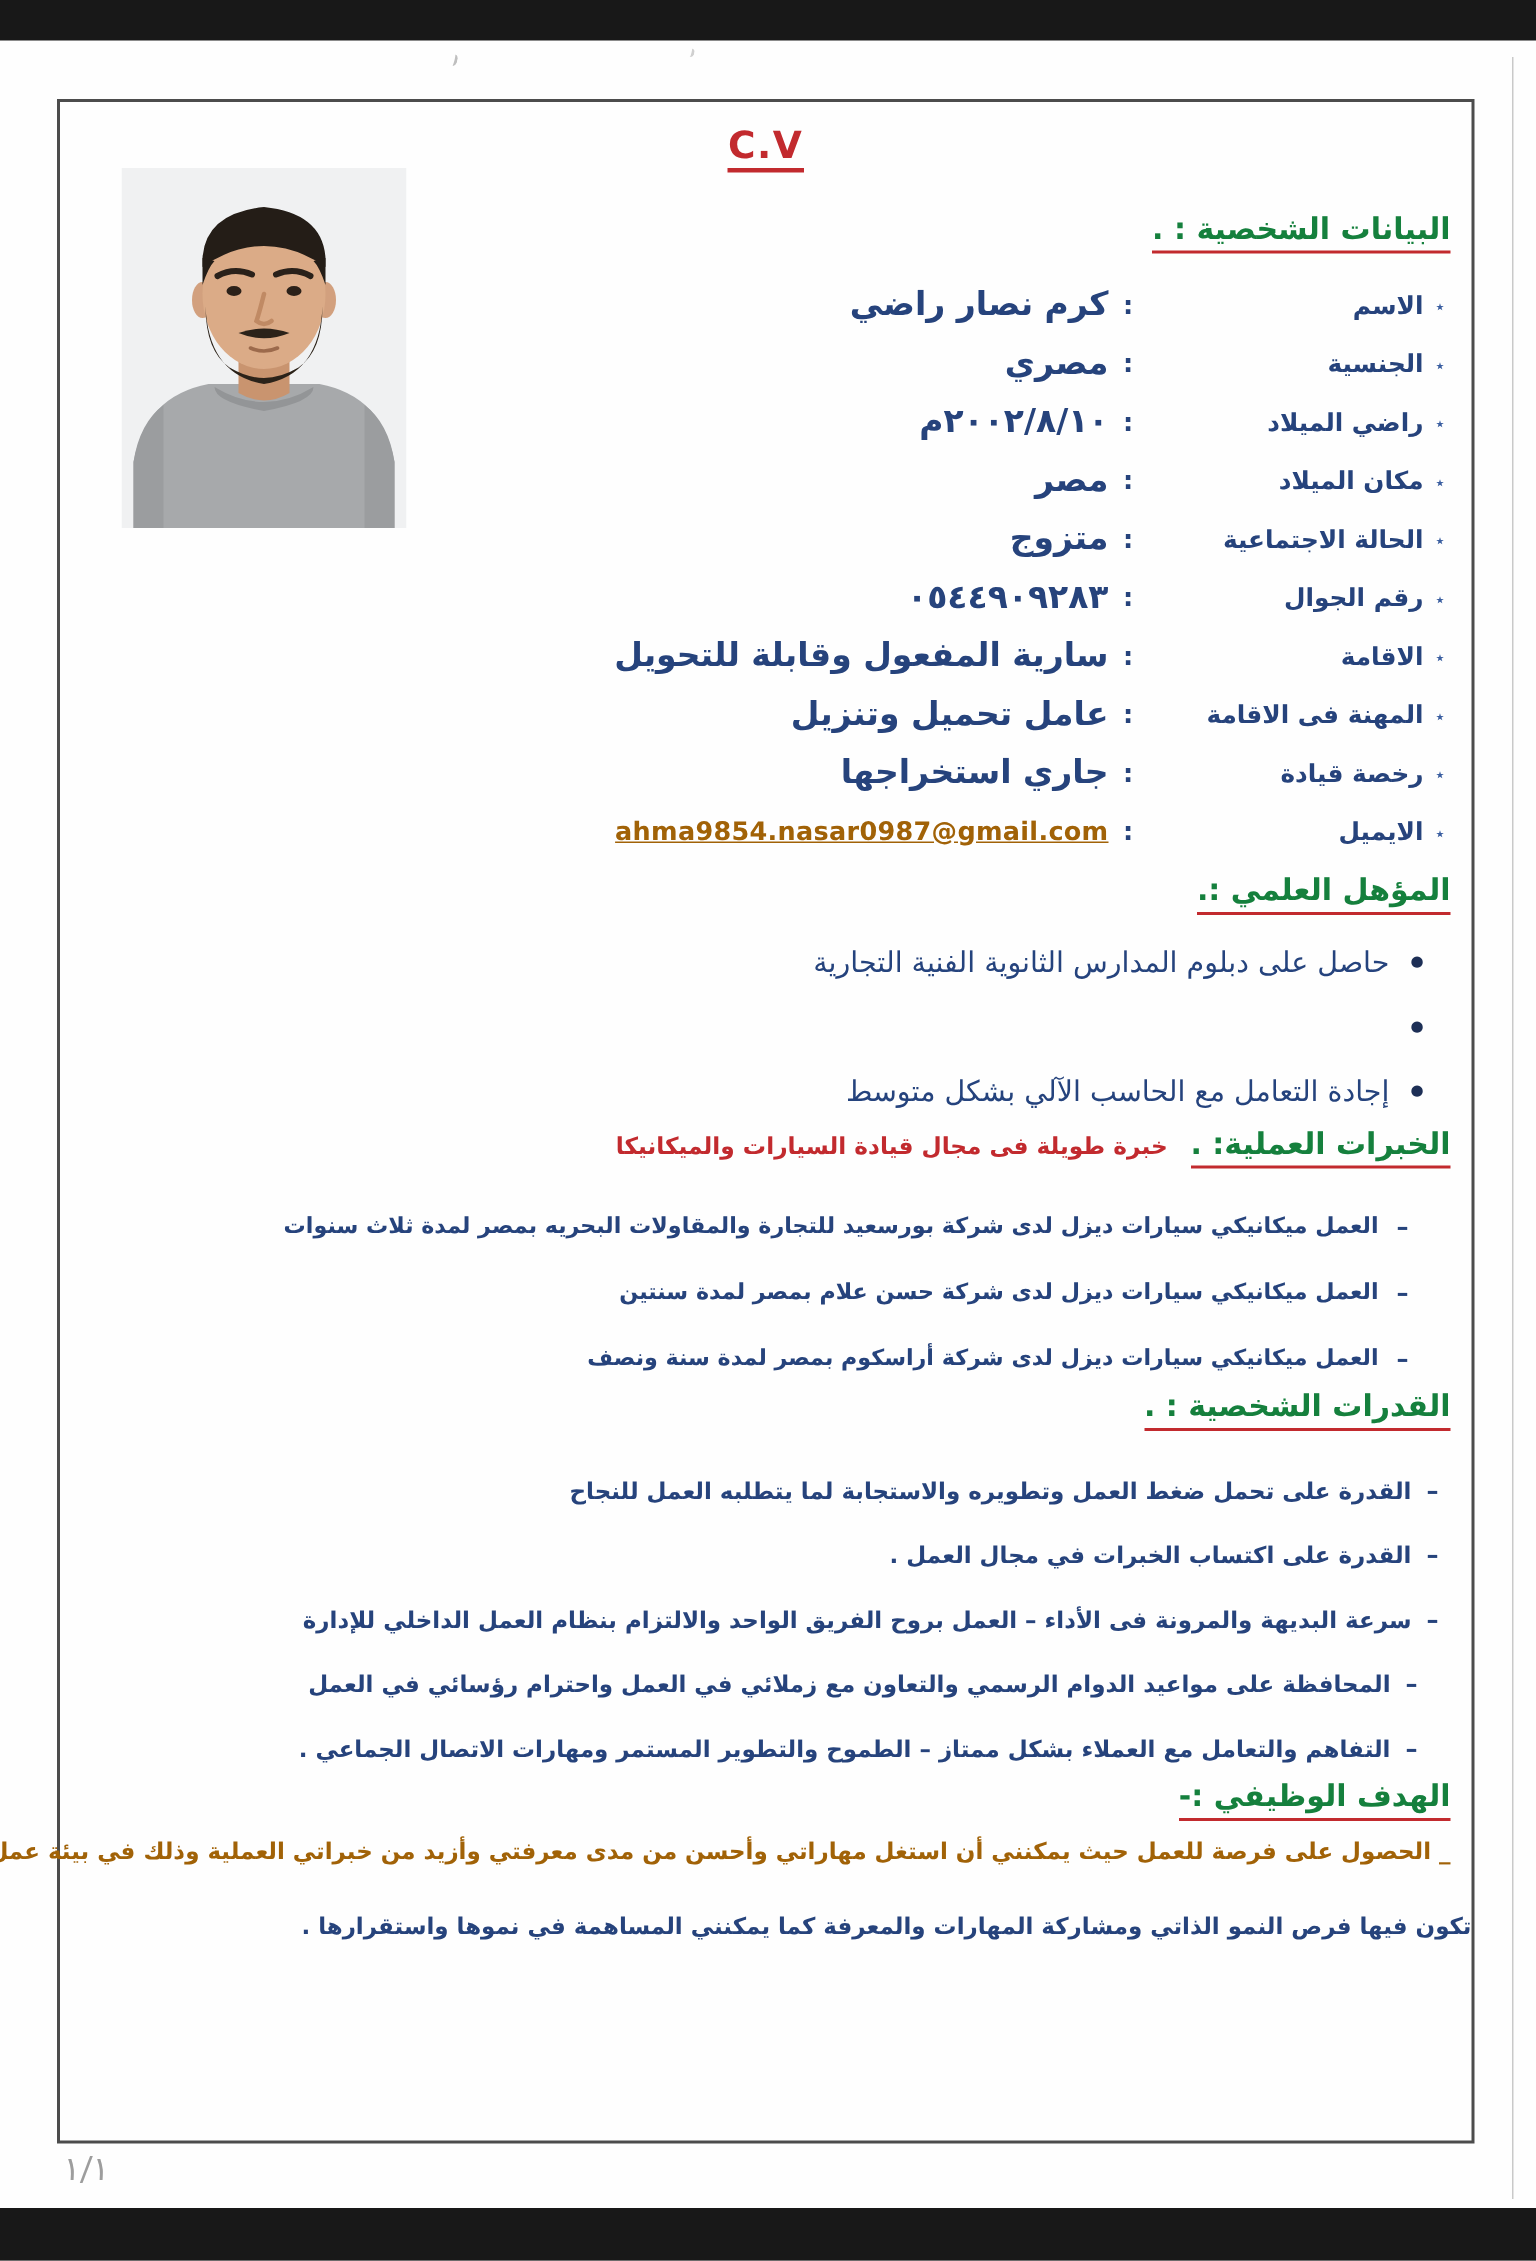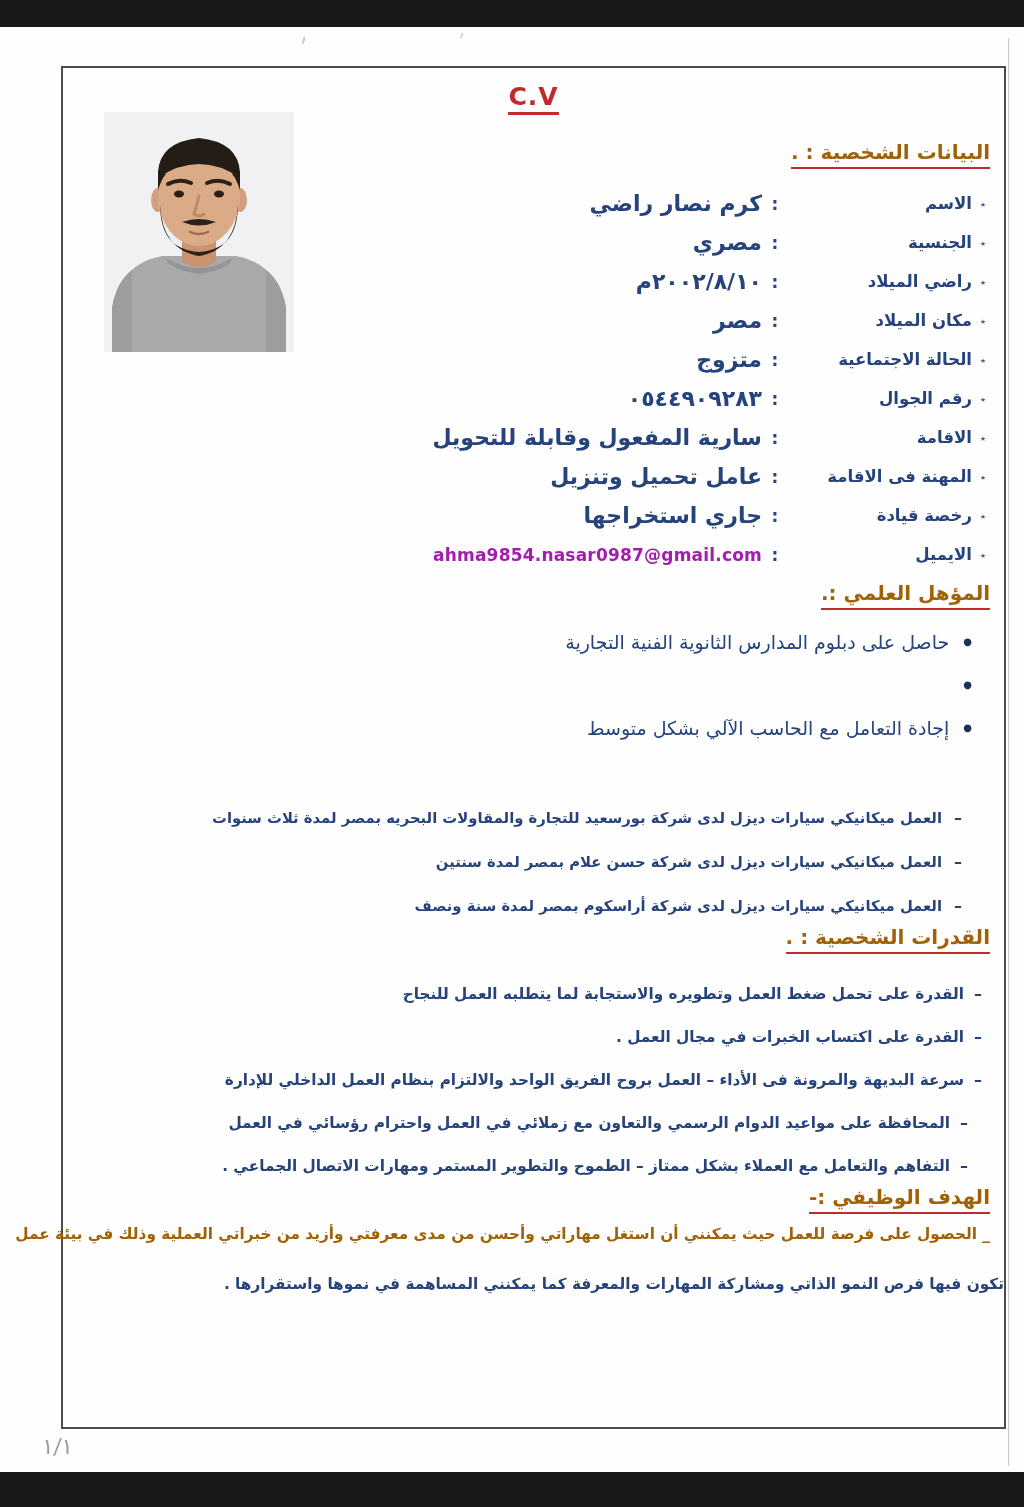--- a/index.html
+++ b/index.html
@@ -10,53 +10,53 @@
   }
   .bar{position:absolute;left:0;width:1024px;background:#181818;}
   .bar-top{top:0;height:27px;}
   .bar-bottom{top:1472px;height:35px;}
   .paper-edge{position:absolute;left:1008px;top:38px;width:1px;height:1428px;background:#c9c9c9;}
   .speck{position:absolute;width:3px;height:8px;border-right:2px solid #8d8d8d;border-radius:60% 60% 60% 60%;transform:rotate(14deg);opacity:.55;}
   .speck1{left:300px;top:36px;}
   .speck2{left:458px;top:32px;height:6px;opacity:.4;}
 
   .frame{
-    position:absolute;left:61px;top:66px;width:941px;height:1359px;
+    position:absolute;left:38px;top:66px;width:941px;height:1359px;
     border:2px solid #4c4c4c;direction:rtl;
   }
 
   .photo{position:absolute;left:41px;top:44px;width:190px;height:240px;}
   .photo svg{display:block;}
 
   .cv-title{
     position:absolute;top:14px;left:0;width:100%;text-align:center;direction:ltr;
   }
   .cv-title span{
     display:inline-block;color:#c22a2e;font-weight:bold;font-size:25px;letter-spacing:1px;
     border-bottom:3px solid #c22a2e;padding-bottom:1px;
   }
 
   .sec-head{position:absolute;right:14px;white-space:nowrap;}
   .sec-head .hd{
-    display:inline-block;color:#a16207;font-weight:bold;font-size:20px;
+    display:inline-block;color:#15803d;font-weight:bold;font-size:20px;
     border-bottom:2px solid #c22a2e;padding-bottom:3px;
   }
   .sec-head .hd-note{
     display:inline-block;color:#c22a2e;font-weight:bold;font-size:15.5px;margin-right:10px;
   }
 
   
   .rows{position:absolute;top:116px;right:18px;left:30px;}
   .p-row{display:flex;align-items:center;height:39px;column-gap:8px;color:#26437c;}
   .p-label-cell{width:198px;display:flex;align-items:center;column-gap:8px;}
   .p-bullet{font-size:11px;color:#3a5ea0;flex:0 0 auto;transform:translateY(1px);}
   .p-label{font-weight:bold;font-size:16.5px;white-space:nowrap;}
   .p-colon{width:10px;font-weight:bold;font-size:17px;text-align:center;}
   .p-value{font-weight:bold;font-size:22px;white-space:nowrap;unicode-bidi:plaintext;}
-  .p-value.email{font-size:17px;color:#a21caf;font-weight:bold;letter-spacing:.2px;}
+  .p-value.email{font-size:17px;color:#a16207;font-weight:bold;letter-spacing:.2px;text-decoration:underline;}
 
   
   .edu-list{position:absolute;top:552px;right:32px;left:20px;}
   .edu-item{display:flex;align-items:center;column-gap:14px;height:43px;color:#25437d;}
   .edu-bullet{font-size:10px;color:#1d2f56;flex:0 0 auto;}
   .edu-text{font-size:19px;white-space:nowrap;}
 
   
   .exp-list{position:absolute;top:727px;right:42px;left:14px;}
   .exp-item{display:flex;align-items:center;column-gap:12px;height:44px;color:#26437c;}
@@ -228,20 +228,24 @@
       </div>
       <div class="edu-item">
         <span class="edu-bullet">●</span>
       </div>
       <div class="edu-item">
         <span class="edu-bullet">●</span>
         <span class="edu-text">إجادة التعامل مع الحاسب الآلي بشكل متوسط</span>
       </div>
     </div>
 
+    <div class="sec-head" style="top:682px">
+      <span class="hd">الخبرات العملية: .</span>
+      <span class="hd-note">خبرة طويلة فى مجال قيادة السيارات والميكانيكا</span>
+    </div>
     <div class="exp-list">
       <div class="exp-item">
         <span class="dash">–</span>
         <span class="exp-text">العمل ميكانيكي سيارات ديزل لدى شركة بورسعيد للتجارة والمقاولات البحريه بمصر لمدة ثلاث سنوات</span>
       </div>
       <div class="exp-item">
         <span class="dash">–</span>
         <span class="exp-text">العمل ميكانيكي سيارات ديزل لدى شركة حسن علام بمصر لمدة سنتين</span>
       </div>
       <div class="exp-item">

